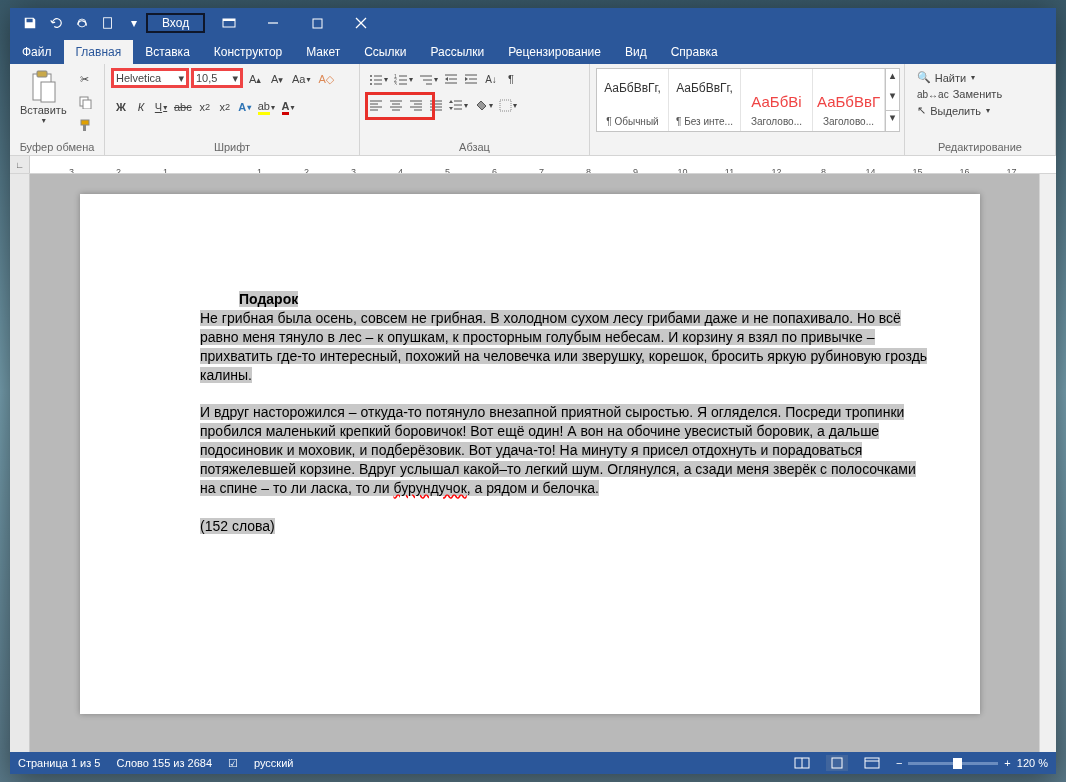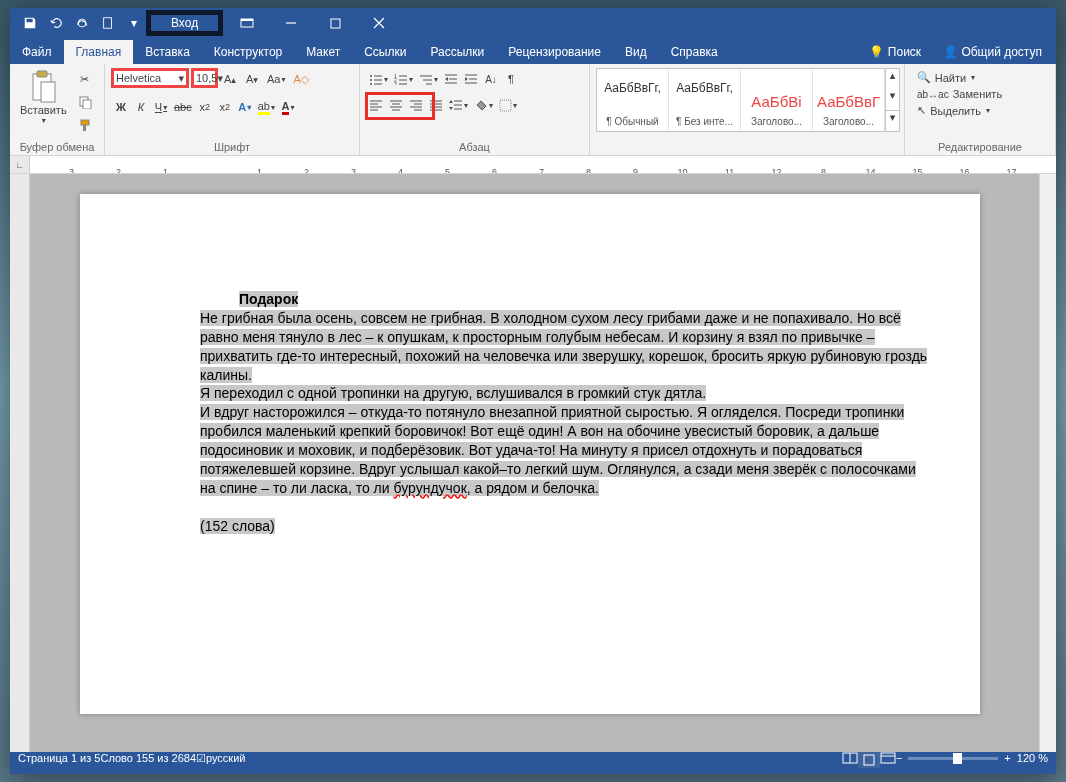--- a/index.html
+++ b/index.html
@@ -3,21 +3,21 @@
 <meta charset="utf-8">
 <style>
 * { margin: 0; padding: 0; box-sizing: border-box; font-family: "Segoe UI", Arial, sans-serif; }
 body { background: linear-gradient(180deg,#3a5a6a 0%, #7aa5b5 50%, #5a7a8a 100%); width:1066px; height:782px; overflow:hidden; position:relative;}
 .window { position:absolute; left:10px; top:8px; width:1046px; height:766px; background:#fff; box-shadow:0 5px 30px rgba(0,0,0,0.5); display:flex; flex-direction:column;}
 .titlebar { background:#2b579a; color:#fff; height:30px; display:flex; align-items:center; font-size:12px; }
 .qat { display:flex; align-items:center; gap:2px; padding-left:8px;}
 .qat-btn { width:24px; height:24px; display:flex; align-items:center; justify-content:center; color:#fff; cursor:pointer;}
 .title { flex:1; text-align:center; font-size:12px;}
 .tb-right { display:flex; align-items:center; gap:4px; padding-right:4px;}
-.signin { border:5px solid #0f172a; padding:1px 20px; font-size:12px; cursor:pointer;}
+.signin { border:2px solid #0f172a; padding:1px 14px; font-size:12px; cursor:pointer;}
 .winbtn { width:40px; height:30px; display:flex; align-items:center; justify-content:center; cursor:pointer; font-size:11px;}
 .tabs { background:#2b579a; color:#fff; height:26px; display:flex; align-items:flex-end; font-size:12px;}
 .tab { padding:5px 12px; cursor:pointer;}
 .tab.active { background:#f3f3f3; color:#2b579a;}
 .tab.file { color:#fff;}
 .tabs-right { margin-left:auto; display:flex; align-items:center; padding-right:10px; gap:14px;}
 .ribbon { background:#f3f3f3; border-bottom:1px solid #d4d4d4; height:92px; display:flex; font-size:11px; color:#444;}
 .group { border-right:1px solid #d4d4d4; padding:4px 6px 2px 6px; display:flex; flex-direction:column; position:relative;}
 .group-label { text-align:center; font-size:11px; color:#666; padding-top:2px; position:absolute; bottom:2px; left:0; right:0;}
 .group-body { flex:1; display:flex; align-items:flex-start;}
@@ -34,21 +34,21 @@
 .ruler-body { flex:1; position:relative; background:#fff;}
 .ruler-nums { position:absolute; left:18px; top:2px; right:0; display:flex; }
 .ruler-nums span { width:47px; text-align:center; font-size:9px; color:#555;}
 .doc-area { flex:1; background:#b9b9b9; overflow:auto; position:relative; display:flex;}
 .vruler { width:20px; background:#e9e9e9; border-right:1px solid #ccc;}
 .page-wrap { flex:1; overflow:auto; padding:20px 0 0 50px;}
 .page { background:#fff; width:900px; min-height:520px; box-shadow:0 0 6px rgba(0,0,0,0.3); padding:96px 50px 50px 120px; font-family:Helvetica,Arial,sans-serif; font-size:14px; line-height:1.35; color:#000;}
 .sel { background:#c8c8c8;}
 .doc-title { font-weight:bold;margin-left:39px;}
 .spell { text-decoration: underline wavy red;}
-.statusbar { background:#2b579a; color:#fff; height:22px; display:flex; align-items:flex-start; font-size:11px; padding:0 8px; }
+.statusbar { background:#2b579a; color:#fff; height:22px; display:flex; align-items:center; font-size:11px; padding:0 8px; gap:16px;}
 .statusbar .sp { flex:1;}
 .zoom-area { display:flex; align-items:center; gap:6px;}
 .zoom-track { width:90px; height:3px; background:#6a8cbf; position:relative;}
 .zoom-thumb { position:absolute; left:50%; top:-4px; width:9px; height:11px; background:#fff;}
 .styles-box { display:flex; gap:0; border:1px solid #c4c4c4; background:#fff; height:64px;}
 .style-item { width:72px; padding:4px 2px; text-align:center; font-size:10px; border-right:1px solid #e4e4e4; cursor:pointer; display:flex; flex-direction:column; justify-content:space-between;}
 .style-preview { font-size:12px; color:#333; height:30px; display:flex; align-items:center; justify-content:center;}
 .style-preview.blue { color:#ef4444; font-size:15px;margin-top:13px;}
 .style-name { font-size:10px; color:#555; white-space:nowrap; overflow:hidden; text-overflow:ellipsis;}
 .edit-group { display:flex; flex-direction:column; gap:2px; padding:2px 4px 0 4px;}
@@ -119,24 +119,20 @@
     <div class="tab file">Файл</div>
     <div class="tab active">Главная</div>
     <div class="tab">Вставка</div>
     <div class="tab">Конструктор</div>
     <div class="tab">Макет</div>
     <div class="tab">Ссылки</div>
     <div class="tab">Рассылки</div>
     <div class="tab">Рецензирование</div>
     <div class="tab">Вид</div>
     <div class="tab">Справка</div>
-    <div class="tabs-right">
-      <div class="tab" style="padding:5px 4px;">💡 <span>Поиск</span></div>
-      <div class="tab" style="padding:5px 4px;">👤 <span>Общий доступ</span></div>
-    </div>
   </div>
 
   <div class="ribbon">
 
     <div class="group" style="width:95px;">
       <div class="group-body">
         <div class="paste-big">
           <svg width="28" height="34">
               <rect x="4" y="4" width="18" height="26" fill="#fff" stroke="#888"></rect>
               <rect x="8" y="1" width="10" height="6" rx="1" fill="#c9a94b" stroke="#888"></rect>
@@ -164,21 +160,21 @@
       <div class="group-label">Буфер обмена</div>
     </div>
 
     <div class="group" style="width:255px;">
       <div class="group-body" style="flex-direction:column;">
         <div class="font-sel">
           <div class="combo" style="width:78px;">
               <span>Helvetica</span>
               <span style="margin-left:auto">▾</span>
             </div>
-          <div class="combo" style="width:27px;">
+          <div class="combo" style="width:52px;">
               <span>10,5</span>
               <span style="margin-left:auto">▾</span>
             </div>
           <div class="rbtn">A<sup>▴</sup></div>
           <div class="rbtn">A<sup>▾</sup></div>
           <div class="rbtn">Aa<span class="dd">▾</span></div>
           <div class="rbtn" style="color:#d85;">
               <span style="position:relative;">A◇</span>
             </div>
         </div>
@@ -394,21 +390,21 @@
         </div>
     </div>
   </div>
 
   <div class="doc-area">
     <div class="vruler"></div>
     <div class="page-wrap">
       <div class="page">
         <span class="sel doc-title">Подарок</span><br>
         <span class="sel">Не грибная была осень, совсем не грибная. В холодном сухом лесу грибами даже и не попахивало. Но всё равно меня тянуло в лес – к опушкам, к просторным голубым небесам. И корзину я взял по привычке – прихватить где-то интересный, похожий на человечка или зверушку, корешок, бросить яркую рубиновую гроздь калины.</span><br>
-        <span class="sel">Я переходил с одной тропинки на другую, вслушивался в громкий стук дятла.</span><br>
+        <br>
         <span class="sel">И вдруг насторожился – откуда-то потянуло внезапной приятной сыростью. Я огляделся. Посреди тропинки пробился маленький крепкий боровичок! Вот ещё один! А вон на обочине увесистый боровик, а дальше подосиновик и моховик, и подберёзовик. Вот удача-то! На минуту я присел отдохнуть и порадоваться потяжелевшей корзине. Вдруг услышал какой–то легкий шум. Оглянулся, а сзади меня зверёк с полосочками на спине – то ли ласка, то ли </span><span class="sel spell">бурундучок</span><span class="sel">, а рядом и белочка.</span><br>
         <br>
         <span class="sel">(152 слова)</span>
       </div>
     </div>
     <div class="scrollbar"></div>
   </div>
 
   <div class="statusbar">
     <span>Страница 1 из 5</span>

